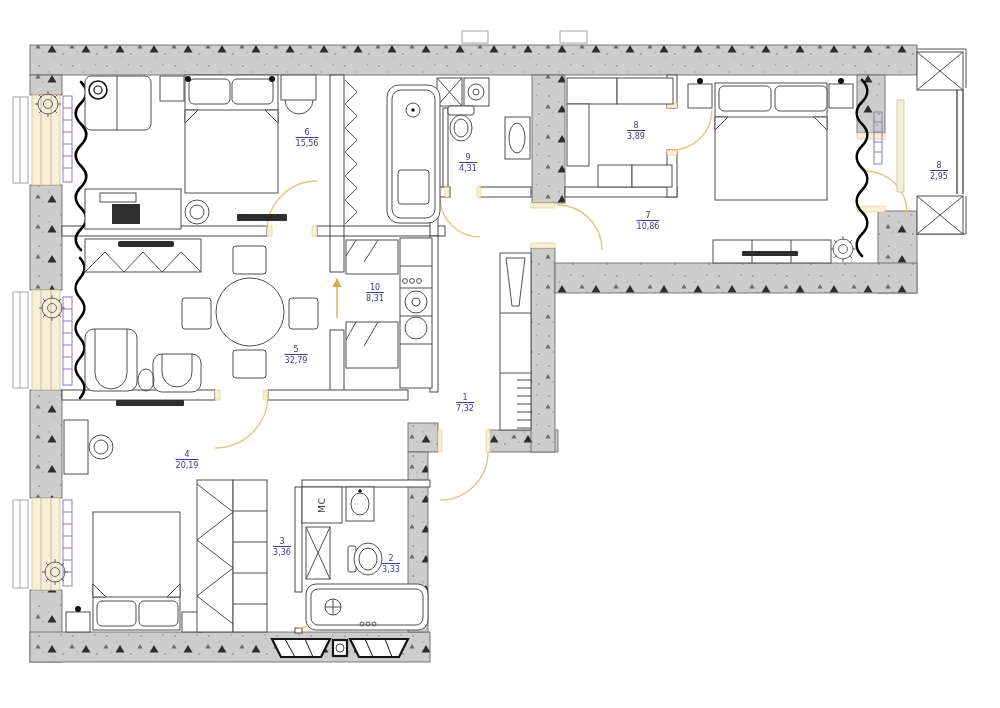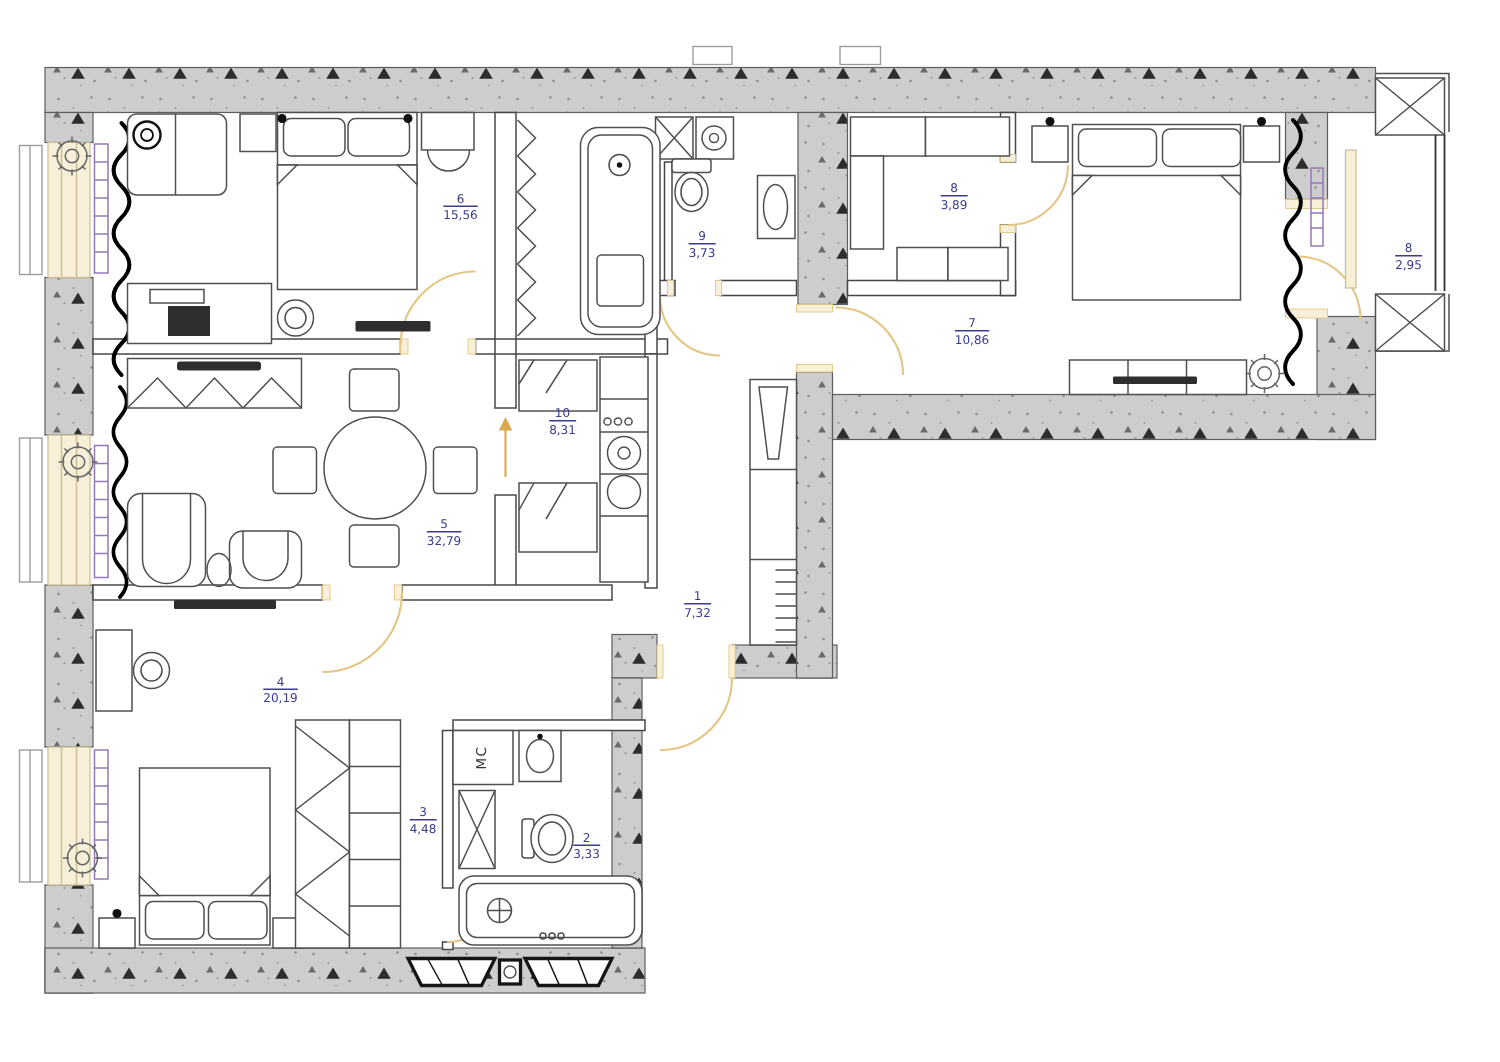--- a/index.html
+++ b/index.html
@@ -342,52 +342,52 @@
     <path d="M365 639 L373 657 M385 639 L392 657" stroke="#151515" stroke-width="1"></path>
   </g>
 </svg>
 
 <div class="room-label" style="left:307px;top:138px">
   <span class="rnum">6</span>
   <span class="rarea">15,56</span>
 </div>
 <div class="room-label" style="left:468px;top:163px">
   <span class="rnum">9</span>
-  <span class="rarea">3,73</span>
+  <span class="rarea">4,31</span>
 </div>
 <div class="room-label" style="left:636px;top:131px">
   <span class="rnum">8</span>
   <span class="rarea">3,89</span>
 </div>
 <div class="room-label" style="left:648px;top:221px">
   <span class="rnum">7</span>
   <span class="rarea">10,86</span>
 </div>
 <div class="room-label" style="left:939px;top:171px">
   <span class="rnum" ind="">8</span>
   <span class="rarea">2,95</span>
 </div>
-<div class="room-label" style="left:375px;top:281px">
+<div class="room-label" style="left:375px;top:293px">
   <span class="rnum">10</span>
   <span class="rarea">8,31</span>
 </div>
 <div class="room-label" style="left:296px;top:355px">
   <span class="rnum">5</span>
   <span class="rarea">32,79</span>
 </div>
 <div class="room-label" style="left:465px;top:403px">
   <span class="rnum">1</span>
   <span class="rarea">7,32</span>
 </div>
 <div class="room-label" style="left:187px;top:460px">
   <span class="rnum">4</span>
   <span class="rarea">20,19</span>
 </div>
 <div class="room-label" style="left:282px;top:547px">
   <span class="rnum">3</span>
-  <span class="rarea">4,48</span>
+  <span class="rarea">3,36</span>
 </div>
 <div class="room-label" style="left:391px;top:564px">
   <span class="rnum">2</span>
   <span class="rarea">3,33</span>
 </div>
 <div class="mc-label" style="left:322px;top:505px">МС</div>
 </div>
 
 </body></html>

